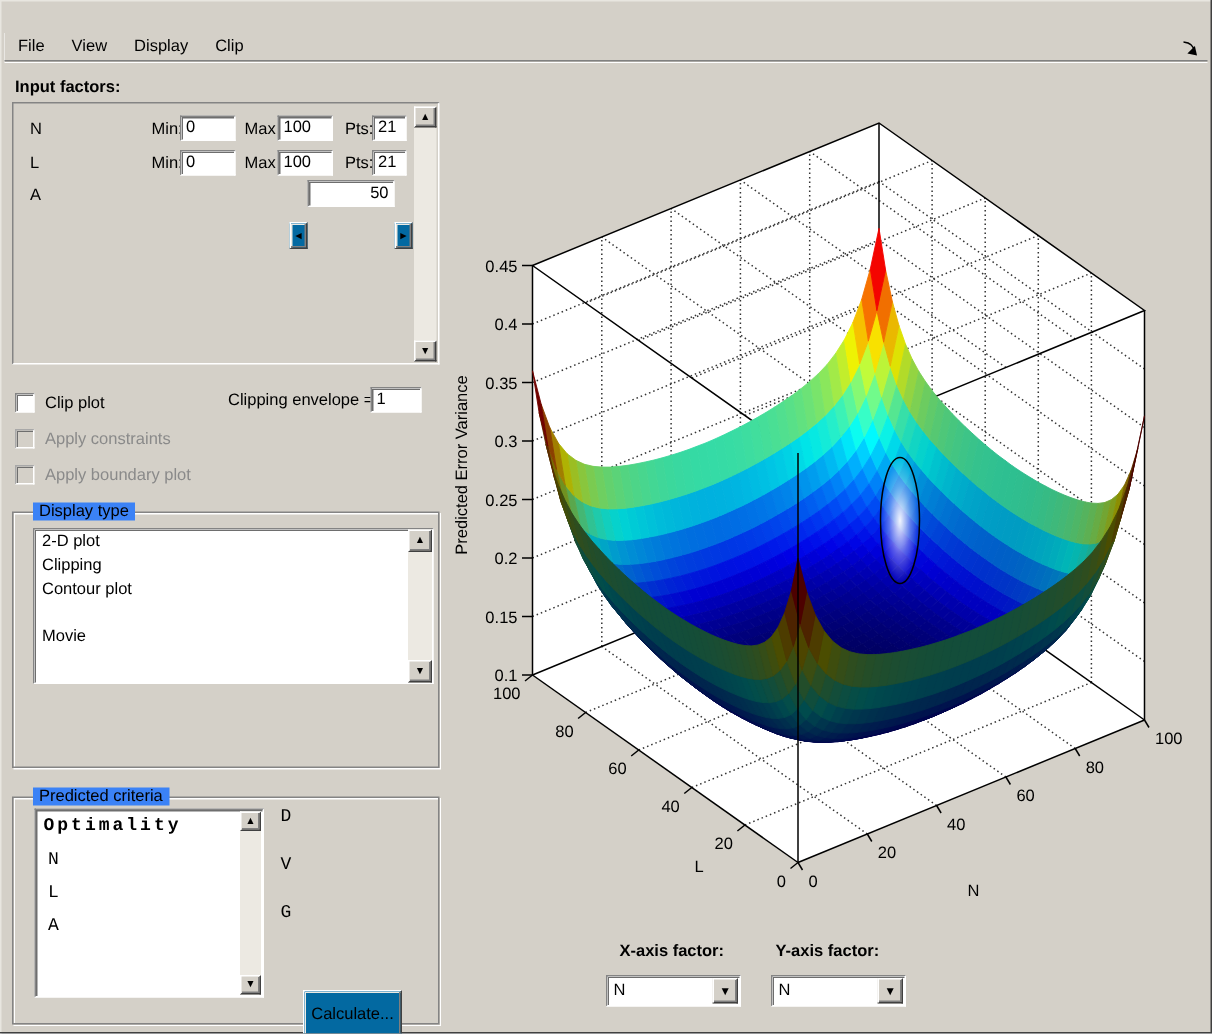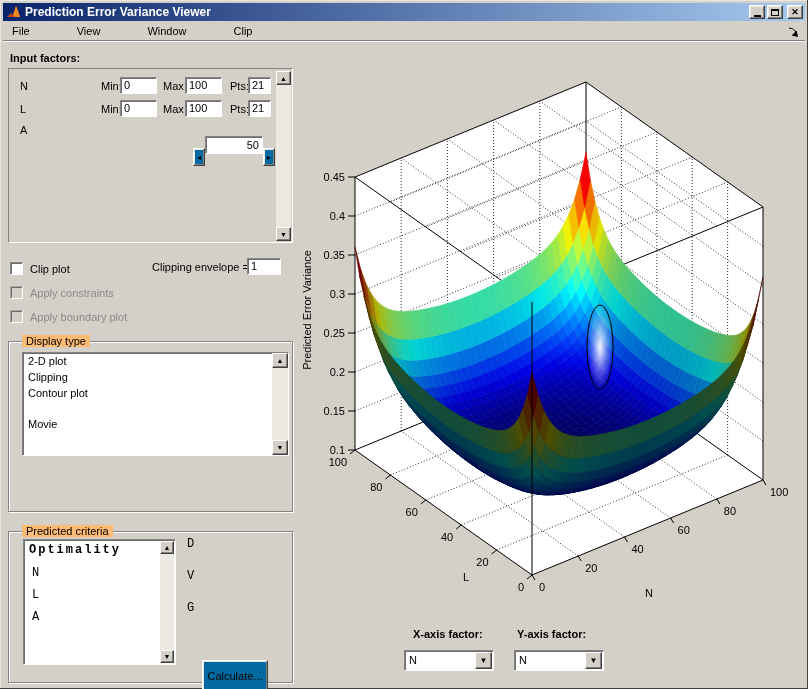--- a/index.html
+++ b/index.html
@@ -13,42 +13,42 @@
   .tb-btns{margin-left:auto;display:flex;gap:2px;margin-right:2px;align-items:center;}
   .tb-btn{width:16px;height:14px;background:#d4d0c8;border:1px solid;
        border-color:#fff #404040 #404040 #fff;
        box-shadow:inset -1px -1px 0 #808080, inset 1px 1px 0 #ece9e2;
        display:flex;align-items:center;justify-content:center;color:#000;box-sizing:border-box;}
   .g-min{width:7px;height:2px;background:#000;margin-top:7px;}
   .g-max{width:8px;height:7px;border:1px solid #000;border-top-width:2px;box-sizing:border-box;}
   .g-close{font-size:9px;font-weight:bold;line-height:9px;}
   .menubar{position:absolute;left:3px;top:21px;width:802px;height:20px;
        border-bottom:1px solid #808080;box-shadow:0 1px 0 #fff;
-       display:flex;align-items:center;font-size:11px;box-sizing:border-box;gap:29px;}
+       display:flex;align-items:center;font-size:11px;box-sizing:border-box;}
   .menu-item{padding:3px 9px;}
   .dock{position:absolute;right:8px;top:26px;}
   .lbl{position:absolute;font-size:11px;white-space:nowrap;color:#000;}
   .bold{font-weight:bold;}
   .gray{color:#8a8a8a;}
   .mono{font-family:"Liberation Mono",monospace;}
   .sunken-panel{position:absolute;background:#d4d0c8;border:1px solid;
        border-color:#848484 #fff #fff #848484;box-sizing:border-box;}
   .tfield{position:absolute;background:#fff;border:1px solid;
        border-color:#848484 #fff #fff #848484;box-shadow:inset 1px 1px 0 #6e6e6e;
        font-size:11px;padding:1px 3px;box-sizing:border-box;height:17px;line-height:13px;overflow:hidden;}
   .right{text-align:right;}
   .white-list{position:absolute;background:#fff;border:1px solid;
        border-color:#848484 #fff #fff #848484;box-shadow:inset 1px 1px 0 #6e6e6e;box-sizing:border-box;}
   .btn{position:absolute;background:#0369a1;border:1px solid;
        border-color:#fff #404040 #404040 #fff;
        box-shadow:inset -1px -1px 0 #808080,inset 1px 1px 0 #ece9e2;
        font-size:11px;display:flex;align-items:center;justify-content:center;box-sizing:border-box;color:#000;margin-top:28px;}
   .fieldset{position:absolute;border:1px solid #848484;
        box-shadow:inset 1px 1px 0 #fff, 1px 1px 0 #fff;box-sizing:border-box;}
-  .legend{position:absolute;font-size:11px;background:#fdba74;padding:0 4px;white-space:nowrap;}
+  .legend{position:absolute;font-size:11px;background:#3b82f6;padding:0 4px;white-space:nowrap;}
   .checkbox{position:absolute;width:13px;height:13px;background:#fff;border:1px solid;
        border-color:#848484 #fff #fff #848484;box-shadow:inset 1px 1px 0 #6e6e6e;box-sizing:border-box;}
   .checkbox.disabled{background:#d4d0c8;border-color:#a8a8a8 #fff #fff #a8a8a8;}
   .sb{position:absolute;background:#ece9e2;}
   .sb-btn{position:absolute;background:#d4d0c8;border:1px solid;
        border-color:#fff #404040 #404040 #fff;
        box-shadow:inset -1px -1px 0 #808080;display:flex;align-items:center;justify-content:center;
        font-size:7px;color:#000;box-sizing:border-box;}
   .li{position:absolute;font-size:11px;left:28px;white-space:nowrap;}
   .combo{position:absolute;width:90px;height:21px;background:#fff;border:1px solid;
@@ -58,44 +58,25 @@
        border:1px solid;border-color:#fff #404040 #404040 #fff;
        box-shadow:inset -1px -1px 0 #808080;display:flex;align-items:center;justify-content:center;
        font-size:8px;color:#000;box-sizing:border-box;}
   svg text{font-family:"Liberation Sans",sans-serif;}
 </style>
 </head>
 <body>
 
 <div class="win">
 
-  <div class="titlebar">
-    <svg width="15" height="14" style="margin-left:3px">
-      <polygon points="1,12 5,8 7,10 10,1 14,12" fill="#c3401a"></polygon>
-      <polygon points="7,10 10,1 14,12 9,12" fill="#f08a24"></polygon>
-      <polygon points="10,1 12,6 14,12" fill="#f6c33a"></polygon>
-    </svg>
-    <span class="title-text">Prediction Error Variance Viewer</span>
-    <div class="tb-btns">
-      <div class="tb-btn">
-          <span class="g-min"></span>
-        </div>
-      <div class="tb-btn">
-          <span class="g-max"></span>
-        </div>
-      <div class="tb-btn" style="margin-left:2px">
-          <span class="g-close">✕</span>
-        </div>
-    </div>
-  </div>
 
   <div class="menubar">
     <span class="menu-item">File</span>
     <span class="menu-item">View</span>
-    <span class="menu-item">Window</span>
+    <span class="menu-item">Display</span>
     <span class="menu-item">Clip</span>
   </div>
   <svg class="dock" width="13" height="13">
     <path d="M2 2 C7 2.5 9 5 9.2 8.5" stroke="#000" fill="none"></path>
     <polygon points="11,11 4.6,9.6 9.6,4.6" fill="#000"></polygon>
   </svg>
 
   <div class="lbl bold" style="left:10px;top:52px">Input factors:</div>
   <div class="sunken-panel" style="left:8px;top:68px;width:285px;height:175px"></div>
 
@@ -112,21 +93,21 @@
   <div class="tfield" style="left:120px;top:100px;width:37px">0</div>
   <div class="lbl" style="left:163px;top:103px">Max</div>
   <div class="tfield" style="left:185px;top:100px;width:37px">100</div>
   <div class="lbl" style="left:230px;top:103px">Pts:</div>
   <div class="tfield" style="left:248px;top:100px;width:23px">21</div>
 
   <div class="lbl" style="left:20px;top:124px">A</div>
   <div class="btn" style="left:193px;top:120px;width:12px;height:18px;font-size:7px">
       <span>◄</span>
     </div>
-  <div class="tfield right" style="left:205px;top:136px;width:58px;height:18px;line-height:14px">50</div>
+  <div class="tfield right" style="left:205px;top:120px;width:58px;height:18px;line-height:14px">50</div>
   <div class="btn" style="left:263px;top:120px;width:12px;height:18px;font-size:7px">
       <span>►</span>
     </div>
 
   <div class="sb" style="left:276px;top:71px;width:15px;height:170px"></div>
   <div class="sb-btn" style="left:276px;top:71px;width:15px;height:14px">
       <span>▲</span>
     </div>
   <div class="sb-btn" style="left:276px;top:227px;width:15px;height:14px">
       <span>▼</span>

